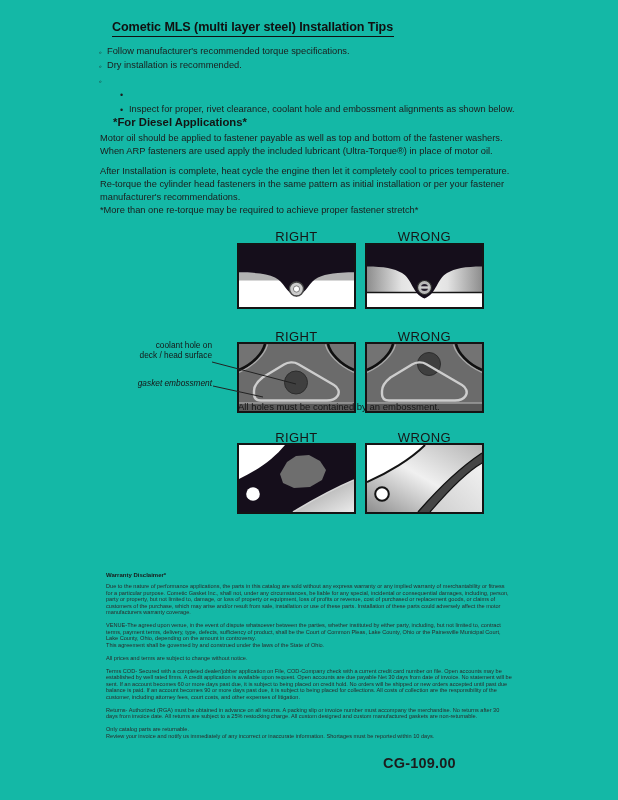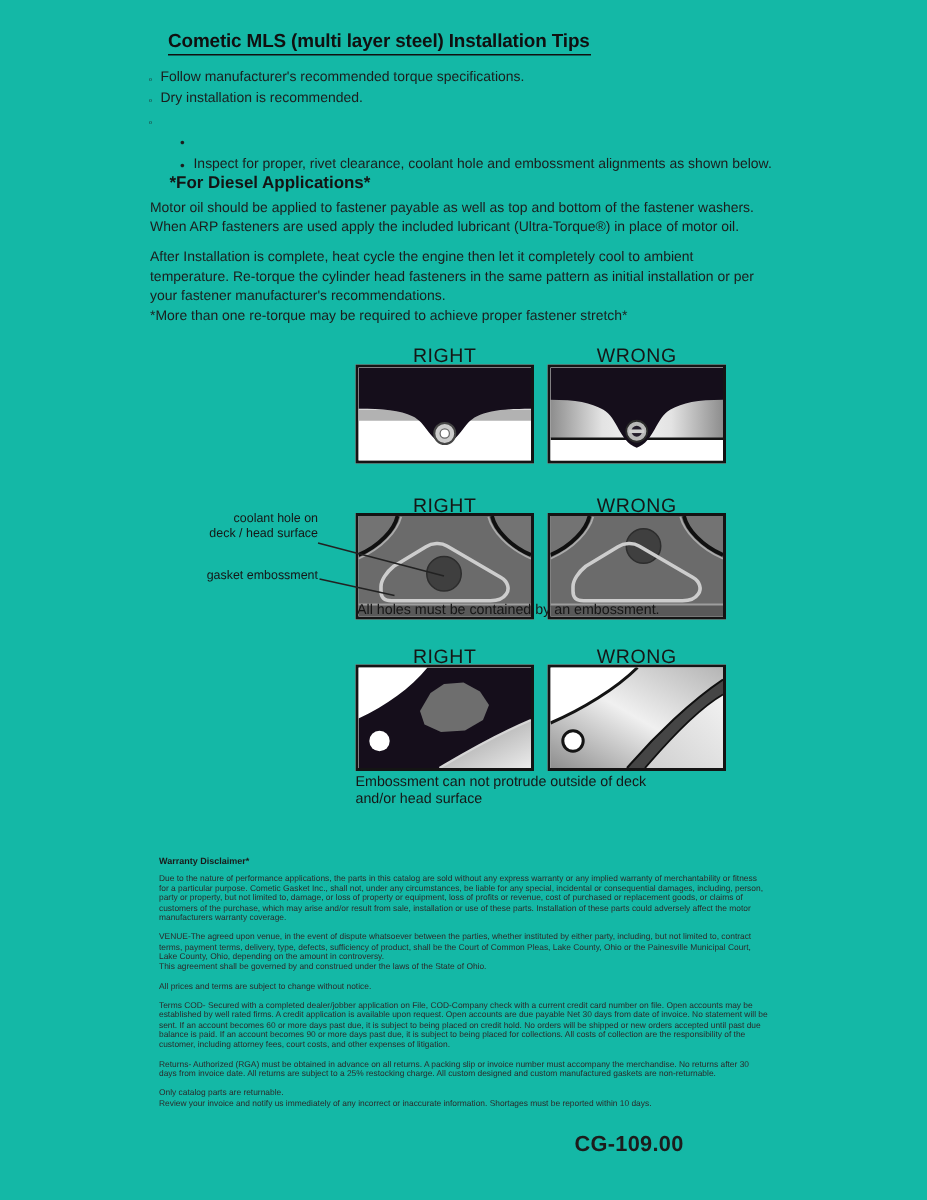--- a/index.html
+++ b/index.html
@@ -53,21 +53,21 @@
       </div>
       <div class="b-row">
         <span class="marker">•</span>
         <span>Inspect for proper, rivet clearance, coolant hole and embossment alignments as shown below.</span>
       </div>
     </div>
   </div>
 
   <h2 class="diesel-h">*For Diesel Applications*</h2>
   <p class="para p1">Motor oil should be applied to fastener payable as well as top and bottom of the fastener washers. When ARP fasteners are used apply the included lubricant (Ultra-Torque®) in place of motor oil.</p>
-  <p class="para p2">After Installation is complete, heat cycle the engine then let it completely cool to ambient temperature. Re-torque the cylinder head fasteners in the same pattern as initial installation or per your fastener manufacturer's recommendations.</p>
+  <p class="para p2">After Installation is complete, heat cycle the engine then let it completely cool to prices temperature. Re-torque the cylinder head fasteners in the same pattern as initial installation or per your fastener manufacturer's recommendations.</p>
   <p class="para p3">*More than one re-torque may be required to achieve proper fastener stretch*</p>
 
   <div class="dlabel colA" style="top:229px;">RIGHT</div>
   <div class="dlabel colB" style="top:229px;">WRONG</div>
 
   <svg class="panel hA colA" style="top:243px;" viewBox="0 0 115 62">
     <rect width="115" height="62" fill="#ffffff"></rect>
     <rect x="0" y="28" width="115" height="7.5" fill="#b2b2b2"></rect>
     <path d="M0,0 H115 V27.5 C99,27.5 87,28.5 79,32.5 C69.5,37 69,47 57.5,51.5 C46,47 45.5,37 36,32.5 C28,28.5 16,27.5 0,27.5 Z" fill="#150e1b"></path>
     <circle cx="57.5" cy="44" r="7" fill="#cccccc" stroke="#454545" stroke-width="1.4"></circle>
@@ -95,21 +95,21 @@
   </svg>
 
 
   <div class="dlabel colA" style="top:329px;">RIGHT</div>
   <div class="dlabel colB" style="top:329px;">WRONG</div>
 
   <div class="side-label" style="top:341px;">
     <div>coolant hole on</div>
     <div>deck / head surface</div>
   </div>
-  <div class="side-label" style="top:379px;">gasket embossment</div>
+  <div class="side-label" style="top:379px;font-style:italic;">gasket embossment</div>
 
   <svg class="panel hB colA" style="top:342px;" viewBox="0 0 115 67">
     <rect width="115" height="67" fill="#6b6b6b"></rect>
     <path d="M26,0 C24,9 14,20 0,26 L0,0 Z" fill="#737373"></path>
     <path d="M89,0 C91,9 101,20 115,26 L115,0 Z" fill="#737373"></path>
     <path d="M26,0 C24,9 14,20 0,26" stroke="#101010" stroke-width="2.6" fill="none"></path>
     <path d="M89,0 C91,9 101,20 115,26" stroke="#101010" stroke-width="2.6" fill="none"></path>
     <path d="M28.5,0.5 C26,10 16,21.5 0,28.5" stroke="#aaaaaa" stroke-width="1.2" fill="none"></path>
     <path d="M86.5,0.5 C89,10 99,21.5 115,28.5" stroke="#aaaaaa" stroke-width="1.2" fill="none"></path>
     <path d="M15,50 L15,47 C15,43 18.5,37.5 23.5,33.5 L45,20.5 C49,18 55,17.5 59,20 L95,41 C99.5,43.5 101,48.5 98.5,52 C96.5,55 93,56.5 88,56.5 L22,56.5 C17,56.5 15,54.5 15,50 Z" fill="none" stroke="#cdcdcd" stroke-width="2.4" stroke-linejoin="round"></path>
@@ -172,22 +172,20 @@
     <rect width="115" height="67" fill="#ffffff"></rect>
     <path d="M58,0 L115,0 L115,8 C94,22 70,45 51,67 L0,67 L0,37 C21,28 44,14 58,0 Z" fill="url(#g3w)"></path>
     <path d="M115,8 C94,22 70,45 51,67 L63,67 C81,46 101,26 115,18 Z" fill="#454545"></path>
     <path d="M115,18 C101,26 81,46 63,67 L115,67 Z" fill="url(#g3w2)"></path>
     <path d="M58,0 C44,14 21,28 0,37" stroke="#141414" stroke-width="2" fill="none"></path>
     <path d="M115,8 C94,22 70,45 51,67" stroke="#101010" stroke-width="1.4" fill="none"></path>
     <path d="M115,18 C101,26 81,46 63,67" stroke="#101010" stroke-width="1.2" fill="none"></path>
     <circle cx="15" cy="49" r="6.8" fill="#ffffff" stroke="#141414" stroke-width="2"></circle>
   </svg>
 
-  <div class="caption multiline" style="left:237px;top:516px;">Embossment can not protrude outside of deck
-and/or head surface</div>
 
   <div class="disclaimer">
     <h3>Warranty Disclaimer*</h3>
     <p>Due to the nature of performance applications, the parts in this catalog are sold without any express warranty or any implied warranty of merchantability or fitness for a particular purpose.  Cometic Gasket Inc., shall not, under any circumstances, be liable for any special, incidental or consequential damages, including, person, party or property, but not limited to, damage, or loss of property or equipment, loss of profits or revenue, cost of purchased or replacement goods, or claims of customers of the purchase, which may arise and/or result from sale, installation or use of these parts.  Installation of these parts could adversely affect the motor manufacturers warranty coverage.</p>
     <p>VENUE-The agreed upon venue, in the event of dispute whatsoever between the parties, whether instituted by either party, including, but not limited to, contract terms, payment terms, delivery, type, defects, sufficiency of product, shall be the Court of Common Pleas, Lake County, Ohio or the Painesville Municipal Court, Lake County, Ohio, depending on the amount in controversy.
 This agreement shall be governed by and construed under the laws of the State of Ohio.</p>
     <p>All prices and terms are subject to change without notice.</p>
     <p>Terms COD- Secured with a completed dealer/jobber application on File, COD-Company check with a current credit card number on file.  Open accounts may be established by well rated firms.  A credit application is available upon request.  Open accounts are due payable Net 30 days from date of invoice.  No statement will be sent.  If an account becomes 60 or more days past due, it is subject to being placed on credit hold.  No orders will be shipped or new orders accepted until past due balance is paid.  If an account becomes 90 or more days past due, it is subject to being placed for collections.  All costs of collection are the responsibility of the customer, including attorney fees, court costs, and other expenses of litigation.</p>
     <p>Returns- Authorized (RGA) must be obtained in advance on all returns.  A packing slip or invoice number must accompany the merchandise.  No returns after 30 days from invoice date.  All returns are subject to a 25% restocking charge.  All custom designed and custom manufactured gaskets are non-returnable.</p>
     <p>Only catalog parts are returnable.

